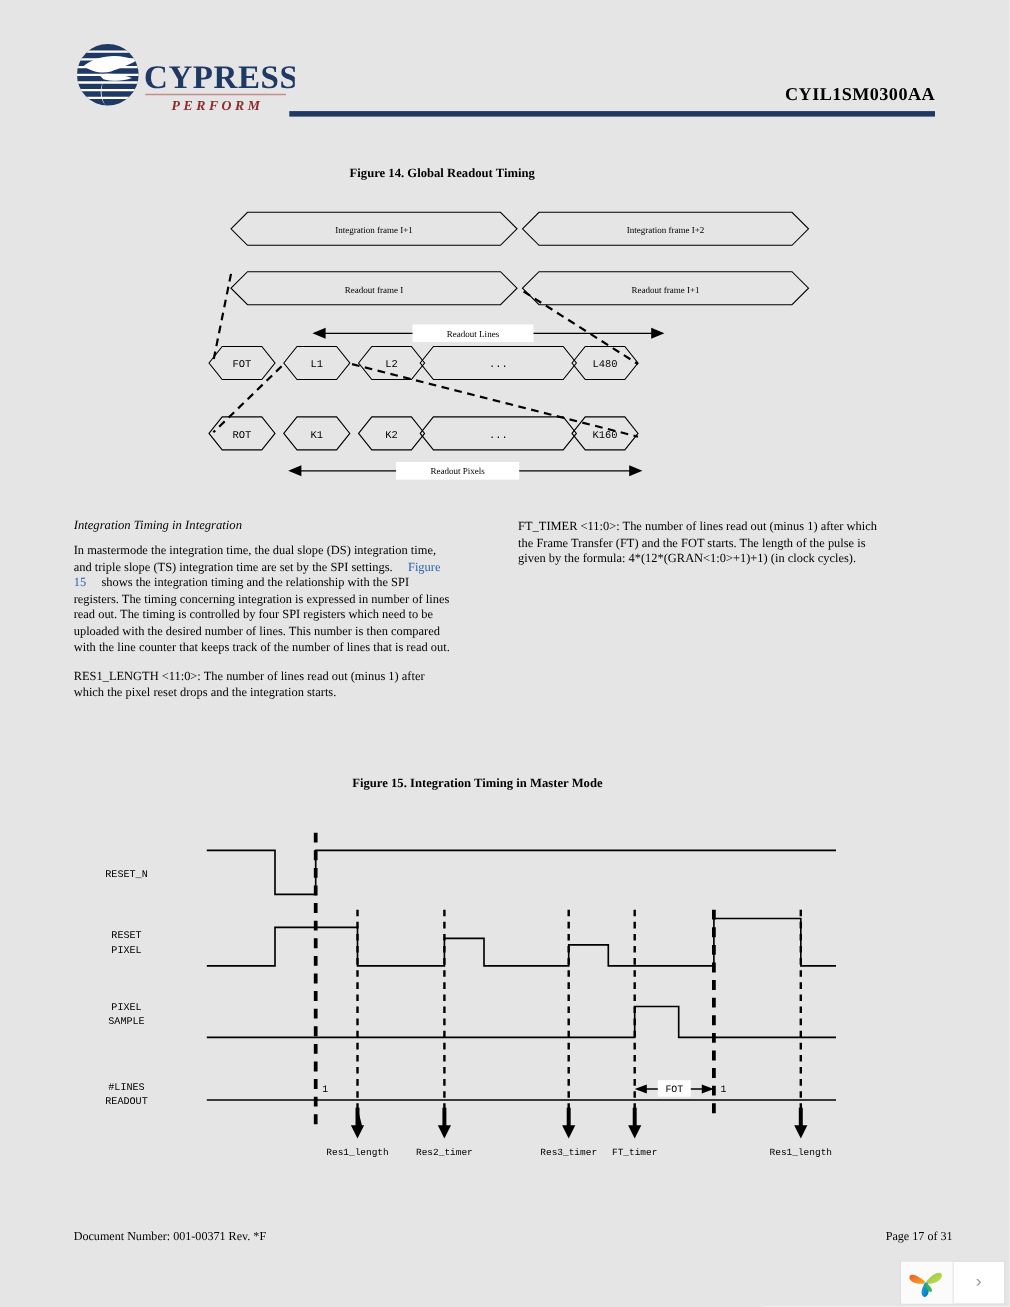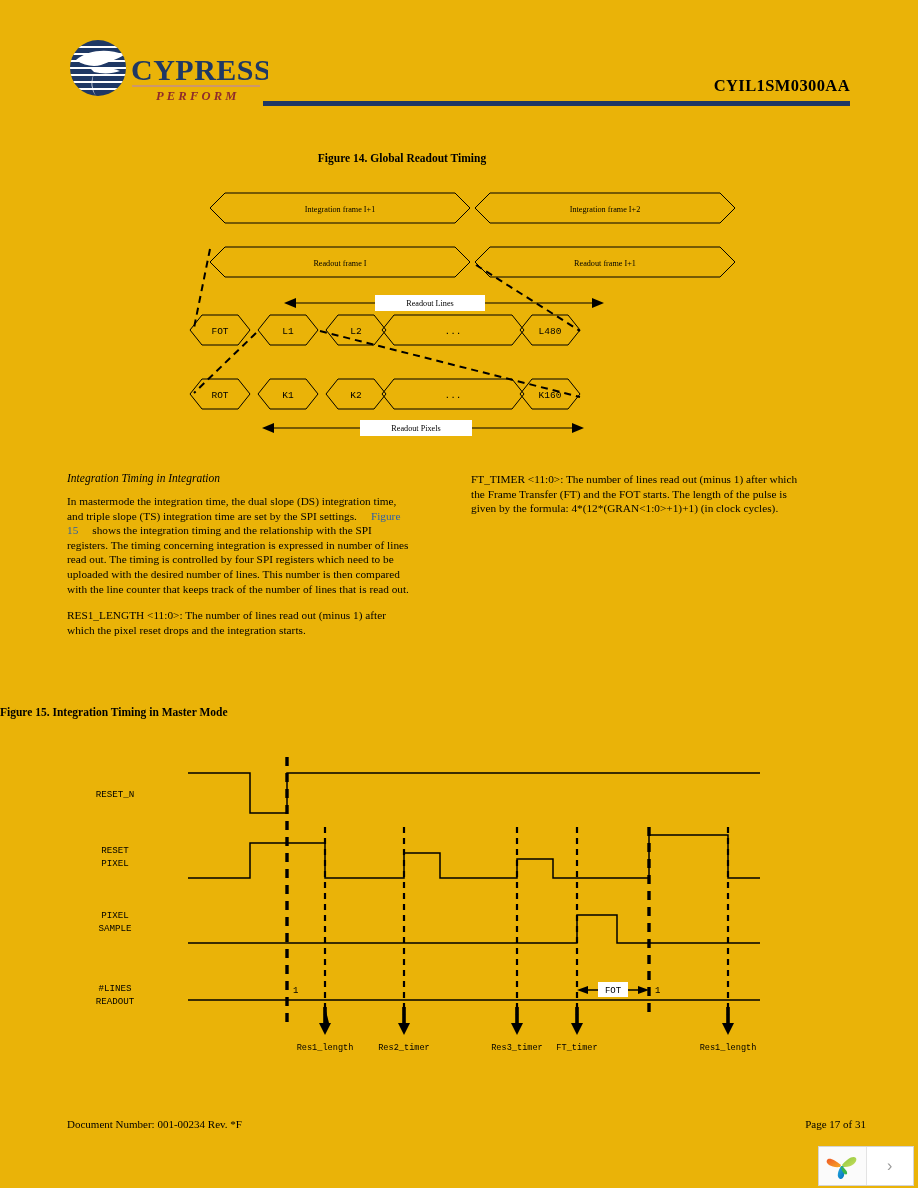--- a/index.html
+++ b/index.html
@@ -14,21 +14,21 @@
     font-family: "Liberation Serif", serif;
     color: #000000;
     overflow: hidden;
   }
 
   .page {
     position: absolute;
     left: 0; top: 0;
     width: 918px;
     height: 1188px;
-    background: #eab308;
+    background: #e5e5e5;
   }
 
   
   .header {
     position: absolute;
     left: 0; top: 0;
     width: 918px;
     height: 125px;
   }
   .logo-wrap {
@@ -115,21 +115,21 @@
     color: #2b5faa;
     text-decoration: none;
     padding: 0 14px;
   }
 
   
   .fig15-caption {
     position: absolute;
     left: 0; top: 706px;
     width: 868px;
-    text-align: left;
+    text-align: center;
     font-weight: bold;
     font-size: 11.5px;
     font-family: "Liberation Serif", serif;
   }
   .fig15-wrap {
     position: absolute;
     left: 60px;
     top: 735px;
     width: 800px;
     height: 330px;
@@ -388,21 +388,21 @@
       <text x="265" y="315" font-size="8.6" text-anchor="middle">Res1_length</text>
       <text x="344" y="315" font-size="8.6" text-anchor="middle">Res2_timer</text>
       <text x="457" y="315" font-size="8.6" text-anchor="middle">Res3_timer</text>
       <text x="517" y="315" font-size="8.6" text-anchor="middle">FT_timer</text>
       <text x="668" y="315" font-size="8.6" text-anchor="middle">Res1_length</text>
 
     </svg>
   </div>
 
   <div class="footer">
-    <div class="footer-left">Document Number: 001-00234  Rev. *F</div>
+    <div class="footer-left">Document Number: 001-00371  Rev. *F</div>
     <div class="footer-right">Page 17 of 31</div>
   </div>
 
   <div class="viewer-widget">
     <div class="viewer-logo">
       <svg width="34" height="30" viewBox="0 0 34 30">
         <defs>
           <linearGradient id="pg1" x1="0" y1="0" x2="1" y2="1">
             <stop offset="0%" stop-color="#f05a28"></stop>
             <stop offset="100%" stop-color="#f7a823"></stop>

